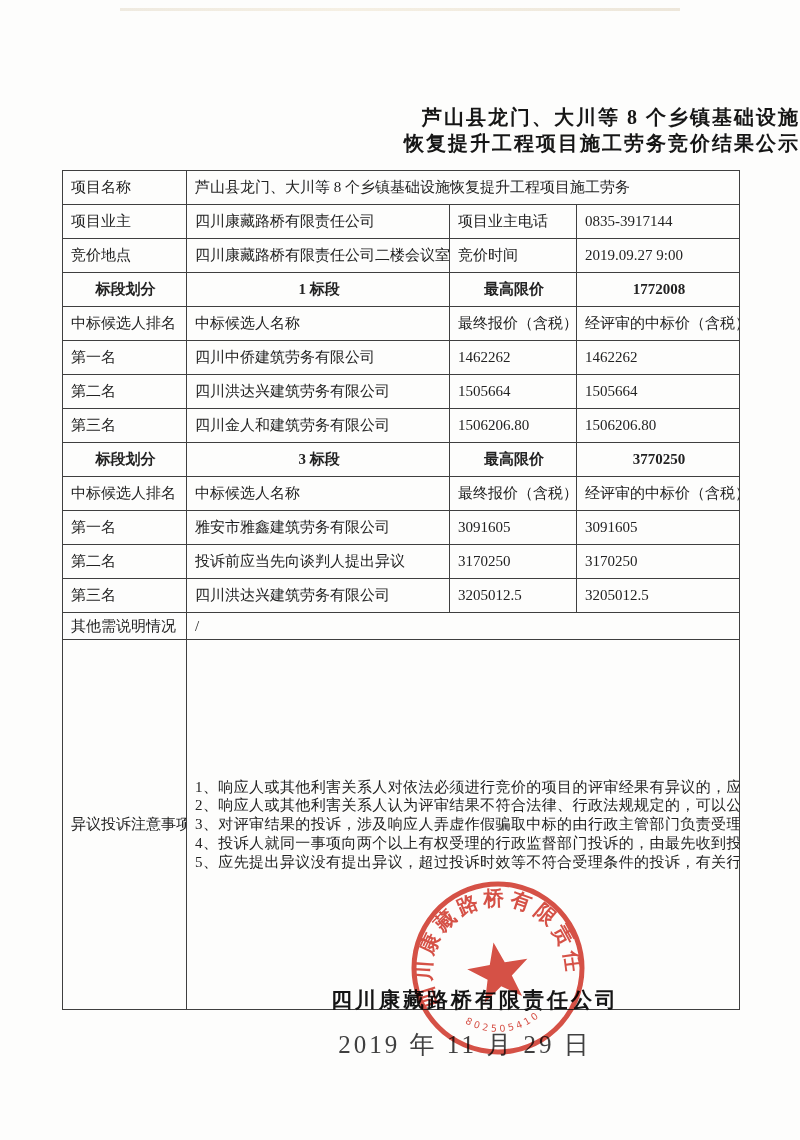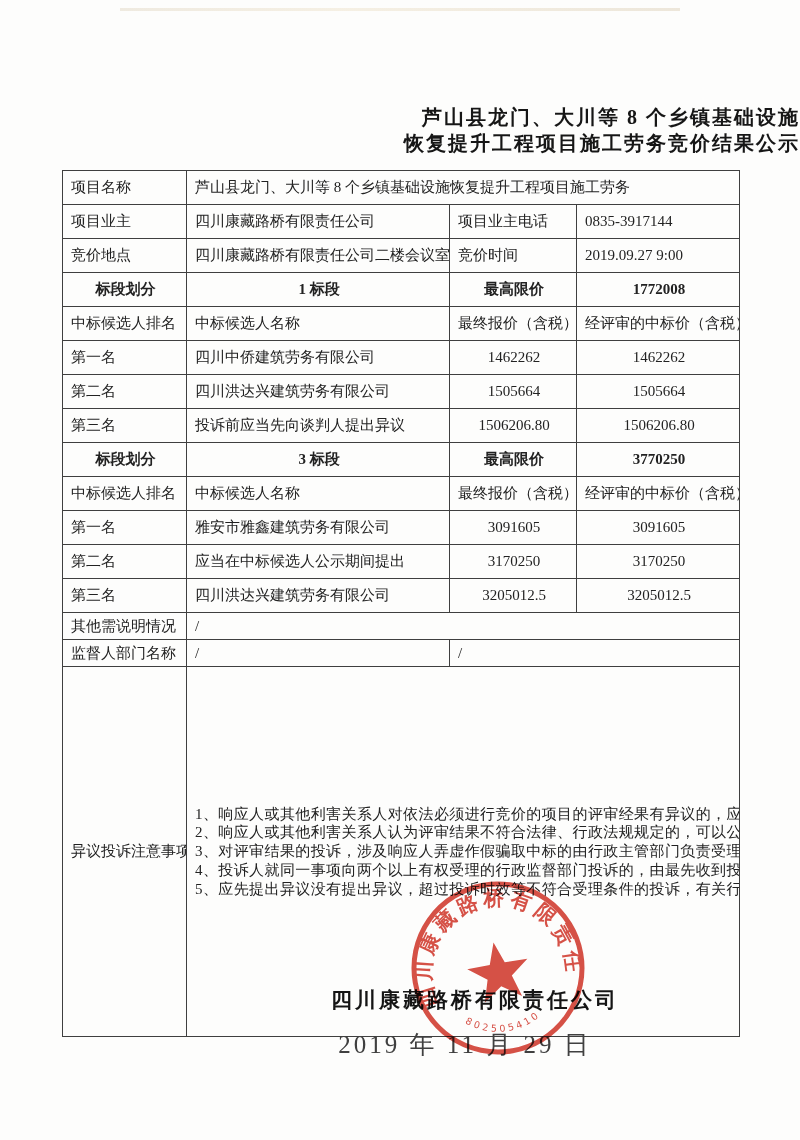--- a/index.html
+++ b/index.html
@@ -22,21 +22,21 @@
   table.main td{
     border:1px solid #3f3f3f;
     font-size:15px;line-height:1.25;
     padding:2px 6px 2px 8px;
     overflow:hidden;white-space:nowrap;
     vertical-align:middle;color:#222;
   }
   td.h29{height:29px;}
   td.h22{height:22px;}
   td.val{padding-left:12px;margin-left:48px;}
-  td.num{text-align:center;padding-left:2px;white-space:pre;}
+  td.num{text-align:left;padding-left:2px;white-space:pre;}
   td.pre{white-space:pre;}
   tr.bold td{font-weight:700;text-align:center;}
   td.notes-label{white-space:normal;vertical-align:middle;line-height:28px;}
   td.notes-body{
     white-space:normal;vertical-align:top;
     padding:8px 10px 6px 10px;font-size:14.5px;line-height:26.3px;
   }
   .notes-body p{margin:0;text-align:justify;letter-spacing:.4px;}
   .footer-company{position:absolute;left:145px;top:986px;width:660px;text-align:center;
     font-size:21px;font-weight:700;letter-spacing:3px;color:#151515;}
@@ -104,21 +104,21 @@
     <td class="h29 num">1462262</td>
   </tr>
   <tr>
     <td class="h29">第二名</td>
     <td class="h29 val">四川洪达兴建筑劳务有限公司</td>
     <td class="h29 num">1505664</td>
     <td class="h29 num">1505664</td>
   </tr>
   <tr>
     <td class="h29">第三名</td>
-    <td class="h29 val">投诉前应当先向谈判人提出异议</td>
+    <td class="h29 val">四川金人和建筑劳务有限公司</td>
     <td class="h29 num">1506206.80</td>
     <td class="h29 num">1506206.80</td>
   </tr>
 
   <tr class="bold">
     <td class="h29">标段划分</td>
     <td class="h29 val">3 标段</td>
     <td class="h29">最高限价</td>
     <td class="h29 val">3770250</td>
   </tr>
@@ -129,41 +129,36 @@
     <td class="h29">经评审的中标价（含税）</td>
   </tr>
   <tr>
     <td class="h29">第一名</td>
     <td class="h29 val">雅安市雅鑫建筑劳务有限公司</td>
     <td class="h29 num">3091605</td>
     <td class="h29 num">3091605</td>
   </tr>
   <tr>
     <td class="h29">第二名</td>
-    <td class="h29 val">应当在中标候选人公示期间提出</td>
+    <td class="h29 val">投诉前应当先向谈判人提出异议</td>
     <td class="h29 num">3170250</td>
     <td class="h29 num">3170250</td>
   </tr>
   <tr>
     <td class="h29">第三名</td>
     <td class="h29 val">四川洪达兴建筑劳务有限公司</td>
     <td class="h29 num">3205012.5</td>
     <td class="h29 num">3205012.5</td>
   </tr>
 
   <tr>
     <td class="h22">其他需说明情况</td>
     <td class="h22 val" colspan="3">/</td>
   </tr>
 
-  <tr>
-    <td class="h22">监督人部门名称</td>
-    <td class="h22 val">/</td>
-    <td class="h22 val" colspan="2">/</td>
-  </tr>
 
   <tr>
     <td class="notes-label" style="height:365px">异议投诉注意事项</td>
     <td class="notes-body" colspan="3">
       <p>1、响应人或其他利害关系人对依法必须进行竞价的项目的评审经果有异议的，应当在中标候选人公示期间提出。采购人应当自收到异议之日起 3 日内作出答复；作出答复前，应当暂停采购活动。</p>
       <p>2、响应人或其他利害关系人认为评审结果不符合法律、行政法规规定的，可以公示期向有关行政监督部门进行投诉。投诉前应当先向谈判人提出异议，异议答复期间不计算在前款规定的期限内。投诉书应当符合《建设工程项目招标投标活动投诉处理办法》规定。</p>
       <p>3、对评审结果的投诉，涉及响应人弄虚作假骗取中标的由行政主管部门负责受理。涉及评审错误或评审无效的由项目审批部门负责受理。</p>
       <p>4、投诉人就同一事项向两个以上有权受理的行政监督部门投诉的，由最先收到投诉的行政监督部门负责处理。</p>
       <p>5、应先提出异议没有提出异议，超过投诉时效等不符合受理条件的投诉，有关行政监督部门不予受理；投诉人故意捏造事实、伪造证明材料或以非法手段取得证明材料进行投诉，给他人造成损失的，依法承担赔偿责任。</p>
     </td>

